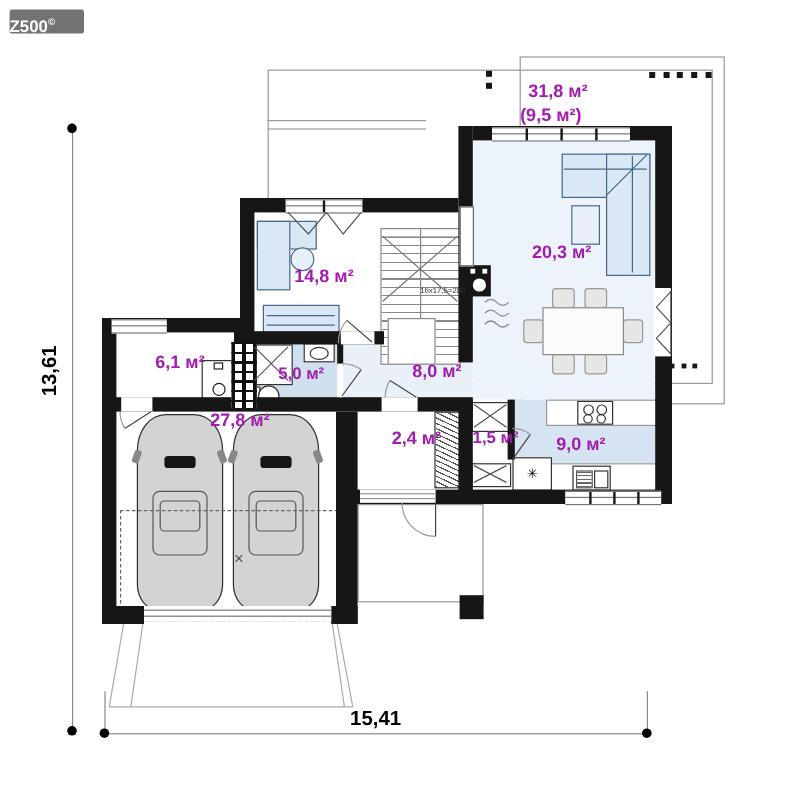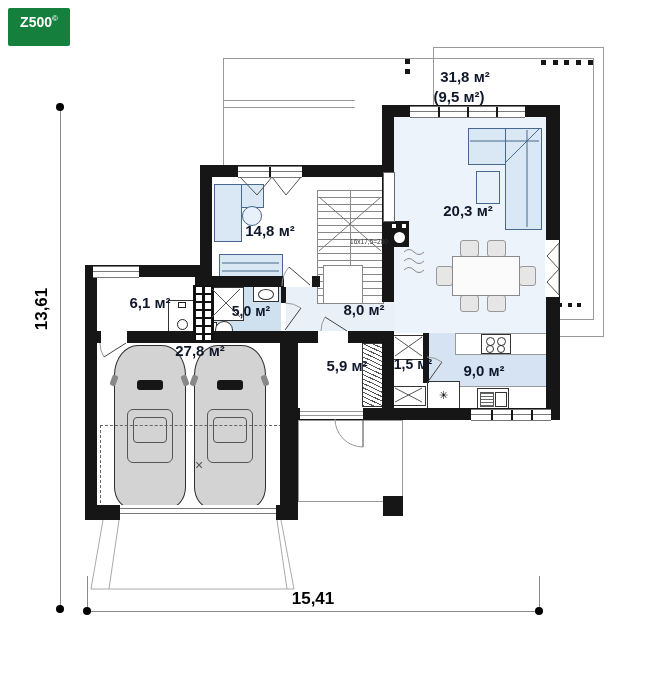--- a/index.html
+++ b/index.html
@@ -1,41 +1,41 @@
 <!DOCTYPE html>
 <html><head>
 <meta charset="utf-8">
 <style>
   html,body{margin:0;padding:0;background:#fff}
   #plan{position:relative;width:655px;height:674px;background:#fff;overflow:hidden;
         font-family:"Liberation Sans",sans-serif}
   .a{position:absolute}
   .wall{position:absolute;background:#161616}
-  .lbl{position:absolute;font:bold 15px "Liberation Sans",sans-serif;color:#0f172a;
+  .lbl{position:absolute;font:bold 15px "Liberation Sans",sans-serif;color:#a21caf;
        text-align:center;white-space:nowrap;z-index:40}
   .dot{position:absolute;background:#000;border-radius:50%;z-index:30}
   .sqd{position:absolute;background:#161616;z-index:5}
   .tl{position:absolute;border:1px solid #9a9a9a;z-index:1}
   .thin{position:absolute;background:#9a9a9a;z-index:1}
   .dim{position:absolute;background:#8a8a8a;z-index:29}
   .dimlbl{position:absolute;font:bold 17px "Liberation Sans",sans-serif;color:#000;
           text-align:center;z-index:30}
   .floor{position:absolute;z-index:4}
   .fur{position:absolute;background:#d9e8f4;border:1px solid #47688c;z-index:8}
   .chair{position:absolute;background:#e6e6e6;border:1px solid #999;border-radius:3px;z-index:7}
   .wbox{position:absolute;background:#fff;border:1px solid #333;z-index:8}
   .cnt{position:absolute;background:#fff;border:1px solid #999;z-index:7}
   .win{position:absolute;background:#fff;z-index:22}
   .win i{position:absolute;background:#777}
   .gap{position:absolute;background:#fff;z-index:22}
   .wall{z-index:20}
   #ovl{position:absolute;left:0;top:0;z-index:34;pointer-events:none}
-  .logo{position:absolute;left:8px;top:8px;width:62px;height:38px;background:#15803d;
+  .logo{position:absolute;left:8px;top:8px;width:62px;height:20px;background:#737373;
         border-radius:2px;color:#fff;font:bold 14px "Liberation Sans",sans-serif;
-        text-align:center;line-height:21px;z-index:50}
+        text-align:left;line-height:21px;z-index:50}
   .logo sup{font-size:8px}
 </style>
 </head>
 <body>
 
 <div id="plan">
 
   <div class="logo"><span>Z500</span><sup>©</sup></div>
 
   <div class="tl" style="left:433px;top:47px;width:169px;height:288px"></div>
@@ -228,21 +228,21 @@
   </svg>
 
   <div class="lbl" style="left:420px;top:68px;width:90px">31,8 м²</div>
   <div class="lbl" style="left:414px;top:88px;width:90px">(9,5 м²)</div>
   <div class="lbl" style="left:423px;top:202px;width:90px">20,3 м²</div>
   <div class="lbl" style="left:225px;top:222px;width:90px">14,8 м²</div>
   <div class="lbl" style="left:105px;top:294px;width:90px">6,1 м²</div>
   <div class="lbl" style="left:206px;top:303px;width:90px;font-size:14px">5,0 м²</div>
   <div class="lbl" style="left:319px;top:301px;width:90px">8,0 м²</div>
   <div class="lbl" style="left:155px;top:342px;width:90px">27,8 м²</div>
-  <div class="lbl" style="left:302px;top:357px;width:90px">5,9 м²</div>
+  <div class="lbl" style="left:302px;top:357px;width:90px">2,4 м²</div>
   <div class="lbl" style="left:368px;top:356px;width:90px;font-size:14px">1,5 м²</div>
   <div class="lbl" style="left:439px;top:362px;width:90px">9,0 м²</div>
 
   <div class="dim" style="left:60px;top:103px;width:1px;height:509px"></div>
   <div class="dot" style="left:56px;top:103px;width:8px;height:8px"></div>
   <div class="dot" style="left:56px;top:605px;width:8px;height:8px"></div>
   <div class="dimlbl" style="left:12px;top:299px;width:60px;transform:rotate(-90deg)">13,61</div>
   <div class="dim" style="left:87px;top:611px;width:453px;height:1px"></div>
   <div class="dim" style="left:87px;top:576px;width:1px;height:35px"></div>
   <div class="dim" style="left:539px;top:576px;width:1px;height:35px"></div>

